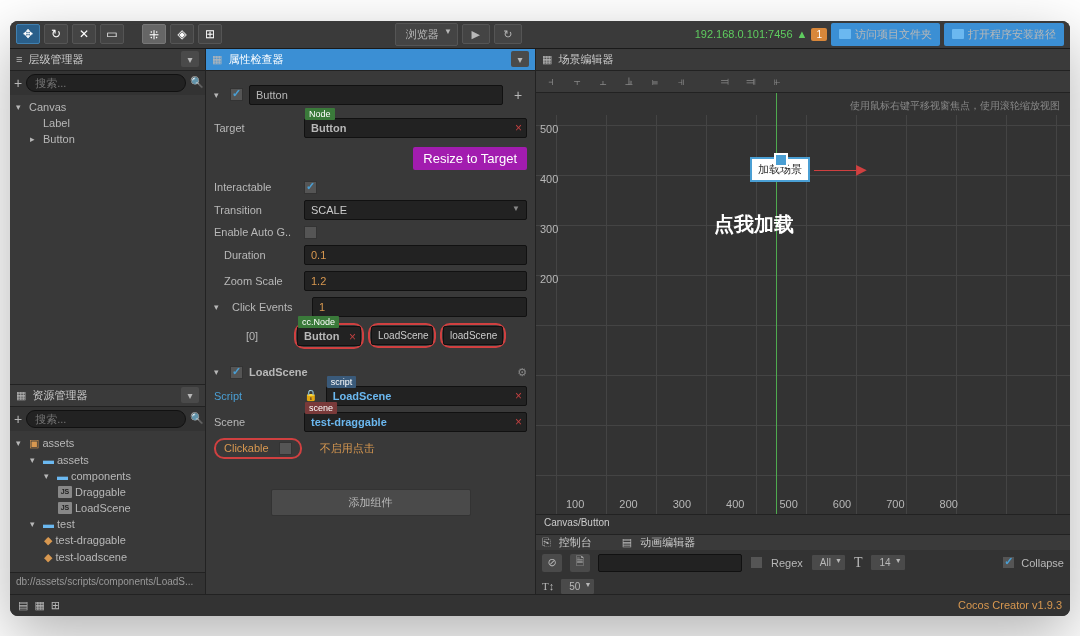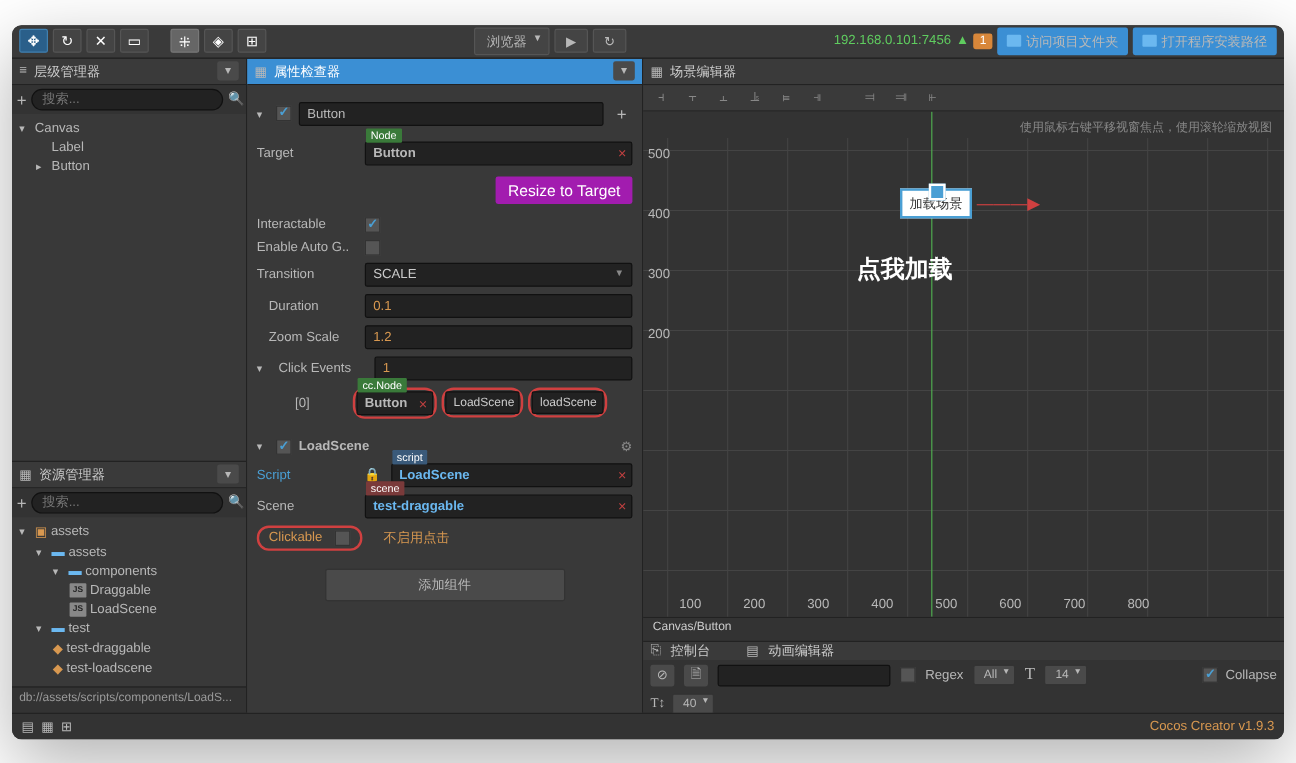--- a/index.html
+++ b/index.html
@@ -55,21 +55,21 @@
 .prop-row{display:flex;align-items:center;padding:3px 0;gap:8px}
 .prop-label{width:82px;font-size:11px}
 .prop-field{flex:1;background:#222;border:1px solid #111;border-radius:2px;padding:3px 6px;color:#ccc;position:relative}
 .prop-field.num{color:#d89850}
 .prop-field.select::after{content:"▼";position:absolute;right:6px;font-size:8px;color:#888}
 .resize-btn{background:#a21caf;border:none;color:#fff;padding:4px 10px;border-radius:2px;float:right;cursor:pointer;font-size:13px}
 .event-row{display:flex;gap:4px;align-items:center;padding:3px 0}
 .event-field{background:#222;border:1px solid #111;border-radius:2px;padding:3px 6px;font-size:10px;position:relative;color:#ccc}
 .redcircle{border:2px solid #d04040;border-radius:10px;padding:1px}
 .red-text{color:#d89850;font-size:11px}
-.add-comp{width:200px;margin:12px auto;background:#4a4a4a;border:1px solid #333;border-radius:2px;padding:5px;text-align:center;cursor:pointer;display:block}
+.add-comp{width:200px;margin:27px auto;background:#4a4a4a;border:1px solid #333;border-radius:2px;padding:5px;text-align:center;cursor:pointer;display:block}
 .scene-view{flex:1;background:#333;position:relative;overflow:hidden}
 .scene-tools{height:22px;background:#3a3a3a;border-bottom:1px solid #222;display:flex;align-items:center;padding:0 6px;gap:8px}
 .stool{width:18px;height:16px;display:flex;align-items:center;justify-content:center;cursor:pointer;color:#888;font-size:11px}
 .scene-hint{position:absolute;top:6px;right:10px;color:#888;font-size:10px}
 .grid{position:absolute;inset:22px 0 0 0;background-image:linear-gradient(#444 1px,transparent 1px),linear-gradient(90deg,#444 1px,transparent 1px);background-size:50px 50px;background-position:20px 10px}
 .axis-y{position:absolute;left:240px;top:0;bottom:0;width:1px;background:#4faa4f}
 .ruler-v{position:absolute;left:4px;top:30px;display:flex;flex-direction:column;gap:38px;font-size:10px;color:#888}
 .ruler-h{position:absolute;bottom:4px;left:30px;display:flex;gap:35px;font-size:10px;color:#888}
 .scene-btn{position:absolute;left:214px;top:64px;background:#fff;border:2px solid #4a9fd4;padding:3px 6px;color:#333;font-size:11px}
 .gizmo{position:absolute;left:238px;top:60px;width:14px;height:14px;background:#4a9fd4;border:2px solid #fff}
@@ -236,26 +236,26 @@
         </div>
         <div style="text-align:right;padding:6px 0">
             <button class="resize-btn">Resize to Target</button>
           </div>
         <div style="clear:both;height:8px"></div>
         <div class="prop-row">
             <span class="prop-label">Interactable</span>
             <span class="chk on"></span>
           </div>
         <div class="prop-row">
+            <span class="prop-label">Transition</span>
+            <div class="prop-field select">SCALE</div>
+          </div>
+        <div class="prop-row">
             <span class="prop-label">Enable Auto G..</span>
             <span class="chk"></span>
-          </div>
-        <div class="prop-row">
-            <span class="prop-label">Transition</span>
-            <div class="prop-field select">SCALE</div>
           </div>
         <div class="prop-row">
             <span class="prop-label" style="padding-left:10px">Duration</span>
             <div class="prop-field num">0.1</div>
           </div>
         <div class="prop-row">
             <span class="prop-label" style="padding-left:10px">Zoom Scale</span>
             <div class="prop-field num">1.2</div>
           </div>
         <div class="prop-row">
@@ -373,21 +373,21 @@
           <div class="csel">All</div>
           <span style="font-family:serif;font-size:14px">T</span>
           <div class="csel">14</div>
           <div style="margin-left:auto;display:flex;align-items:center;gap:6px">
             <span class="chk on"></span>
             <span>Collapse</span>
           </div>
         </div>
         <div style="padding:2px 6px;display:flex;align-items:center;gap:6px;background:#333">
           <span style="font-family:serif">T↕</span>
-          <div class="csel">40</div>
+          <div class="csel">50</div>
         </div>
       </div>
     </div>
   </div>
 
   <div class="statusbar">
     <span>▤</span>
     <span style="margin-left:6px">▦</span>
     <span style="margin-left:6px">⊞</span>
     <span class="status-right">Cocos Creator v1.9.3</span>

